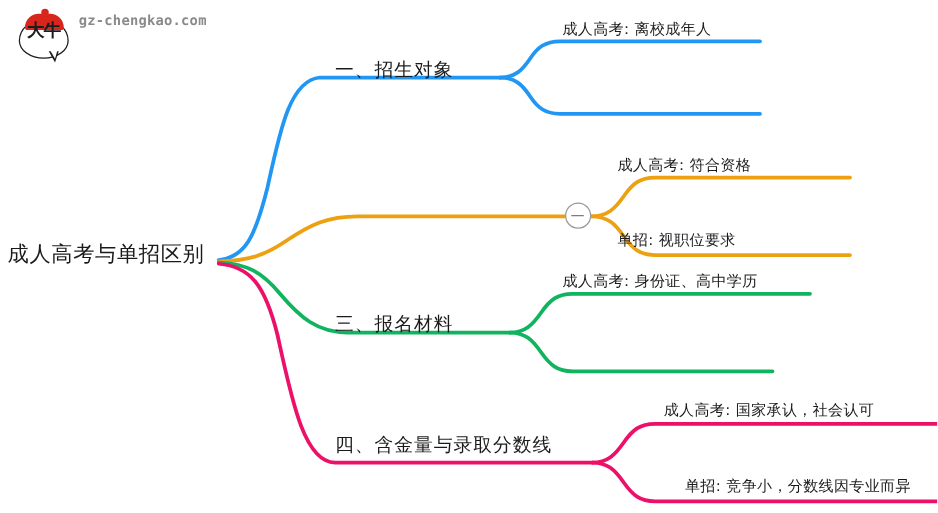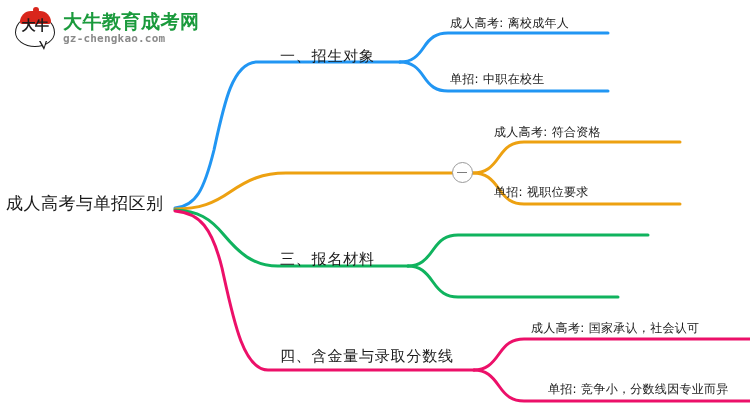--- a/index.html
+++ b/index.html
@@ -136,21 +136,20 @@
   #root-node {
     left: 6px;
     top: 192px;
     font-size: 17px;
     font-weight: 400;
     letter-spacing: 0.5px;
   }
   .topic {
     font-size: 15px;
     letter-spacing: 0.8px;
-    margin-left: 12px;
   }
   .leaf {
     font-size: 12px;
     letter-spacing: 0.3px;
   }
 
   
   #collapse-toggle {
     position: absolute;
     left: 452px;
@@ -180,21 +179,20 @@
   <div id="logo">
     <div id="logo-mark">
       <div class="bubble"></div>
       <div class="bubble-tail"></div>
       <div class="bubble-tail-in"></div>
       <div class="cap"></div>
       <div class="cap-knob"></div>
       <div class="mark-text">大牛</div>
     </div>
     <div id="logo-words">
-      <div id="logo-title">大牛教育成考网</div>
       <div id="logo-sub">gz-chengkao.com</div>
     </div>
   </div>
 
   <svg id="wires" viewBox="0 0 750 410" width="750" height="410" fill="none">
 
     <g>
       <path d="M175,208 C196,206 204,190 214,150 C224,104 232,64 256,62 L400,62" stroke="#2196f3" stroke-width="3" fill="none" stroke-linecap="round"></path>
       <path d="M400,62 C412,62 418,56 424,47 C430,38 436,33 448,33 L608,33" stroke="#2196f3" stroke-width="3" fill="none" stroke-linecap="round"></path>
       <path d="M400,62 C412,62 418,68 424,77 C430,86 436,91 448,91 L608,91" stroke="#2196f3" stroke-width="3" fill="none" stroke-linecap="round"></path>
@@ -216,26 +214,26 @@
       <path d="M175,211 C200,213 212,228 222,268 C233,318 243,370 268,370 L474,370" stroke="#ec1069" stroke-width="3" fill="none" stroke-linecap="round"></path>
       <path d="M474,370 C486,370 492,364 499,354 C506,344 512,339 524,339 L750,339" stroke="#ec1069" stroke-width="3" fill="none" stroke-linecap="round"></path>
       <path d="M474,370 C486,370 492,376 499,386 C506,396 512,401 524,401 L750,401" stroke="#ec1069" stroke-width="3" fill="none" stroke-linecap="round"></path>
     </g>
   </svg>
 
   <div class="node" id="root-node">成人高考与单招区别</div>
 
   <div class="node topic" style="left:268px; top:47px;">一、招生对象</div>
   <div class="node leaf" style="left:450px; top:15px;">成人高考: 离校成年人</div>
-  <div class="node leaf" style="left:450px; top:71px;">单招: 中职在校生</div>
 
   <div class="node leaf" style="left:494px; top:124px;">成人高考: 符合资格</div>
   <div class="node leaf" style="left:494px; top:184px;">单招: 视职位要求</div>
 
   <div class="node topic" style="left:268px; top:250px;">三、报名材料</div>
+  <div class="node leaf" style="left:450px; top:217px;">成人高考: 身份证、高中学历</div>
 
   <div class="node topic" style="left:268px; top:347px;text-align:right;">四、含金量与录取分数线</div>
   <div class="node leaf" style="left:520px; top:320px;margin-left:11px;">成人高考: 国家承认，社会认可</div>
   <div class="node leaf" style="left:520px; top:381px;margin-left:28px;">单招: 竞争小，分数线因专业而异</div>
 
   <div id="collapse-toggle">
     <div class="minus"></div>
   </div>
 
 </div>

